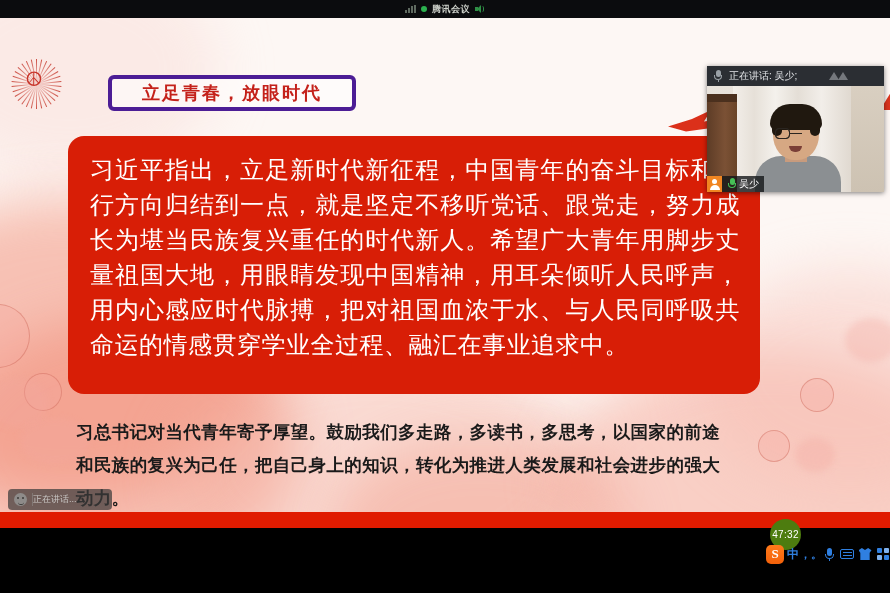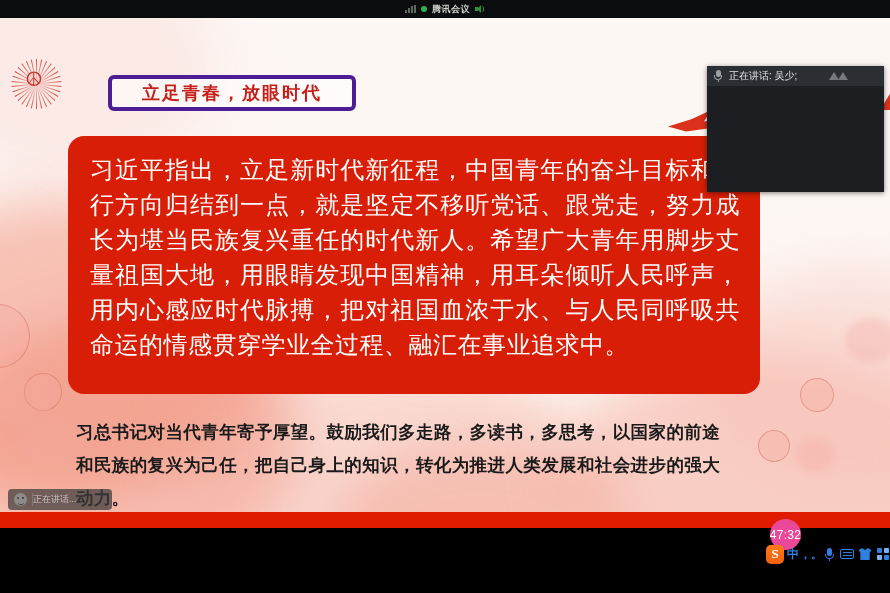--- a/index.html
+++ b/index.html
@@ -173,21 +173,21 @@
       border-radius:5px 5px 0 0; background:#fff; }
   #vname .gmic{ width:8px; height:12px; position:relative; flex:0 0 auto; margin-left:3px;}
   #vname .gmic .cap{ position:absolute; left:1.5px; top:0; width:5px; height:7px; border-radius:3px; background:#46c056;}
   #vname .gmic .arc{ position:absolute; left:0; top:5px; width:8px; height:5px;
       border:1px solid #46c056; border-top:none; border-radius:0 0 5px 5px;}
   #vname .nm{ color:#fff; font-size:10px; white-space:nowrap; }
 
   
   #timer{
     position:absolute; left:770px; top:519px; width:31px; height:31px; border-radius:50%;
-    background:#ec4899; color:#fff; font-size:12px; display:flex; align-items:center;
+    background:#4d7c0f; color:#fff; font-size:10px; display:flex; align-items:center;
     justify-content:center; z-index:55; letter-spacing:.3px;
   }
 
   
   #ime{
     position:absolute; left:766px; top:543px; height:22px; display:flex;
     align-items:center; gap:0; z-index:56;
   }
   #ime .cell{ width:18px; height:22px; display:flex; align-items:center; justify-content:center;}
   #ime .logo{ width:19px; height:19px; border-radius:5px;
@@ -318,20 +318,43 @@
       <span class="cap"></span>
         <span class="arc"></span>
         <span class="stem"></span>
     </span>
     <span class="spk-label">正在讲话: 吴少;</span>
     <svg class="chev" viewBox="0 0 22 11">
       <polygon points="1,9 6,1 11,9" fill="#cfd3d8"></polygon>
       <polygon points="10,9 15,1 20,9" fill="#cfd3d8"></polygon>
     </svg>
   </div>
+  <div id="vbody">
+    <div class="wallright"></div>
+    <div class="curtain"></div>
+    <div class="wardrobe"></div>
+    <div class="torso"></div>
+    <div class="neck"></div>
+    <div class="head"></div>
+    <div class="hair"></div>
+    <div class="glasses">
+        <i></i>
+        <b></b>
+        <i></i>
+      </div>
+    <div class="mouth"></div>
+    <div id="vname">
+      <span class="host"></span>
+      <span class="gmic">
+        <span class="cap"></span>
+          <span class="arc"></span>
+      </span>
+      <span class="nm">吴少</span>
+    </div>
+  </div>
 </div>
 
 <div id="timer">47:32</div>
 
 <div id="ime">
   <span class="cell">
     <span class="logo">S</span>
   </span>
   <span class="cell">
     <span class="zh">中</span>

